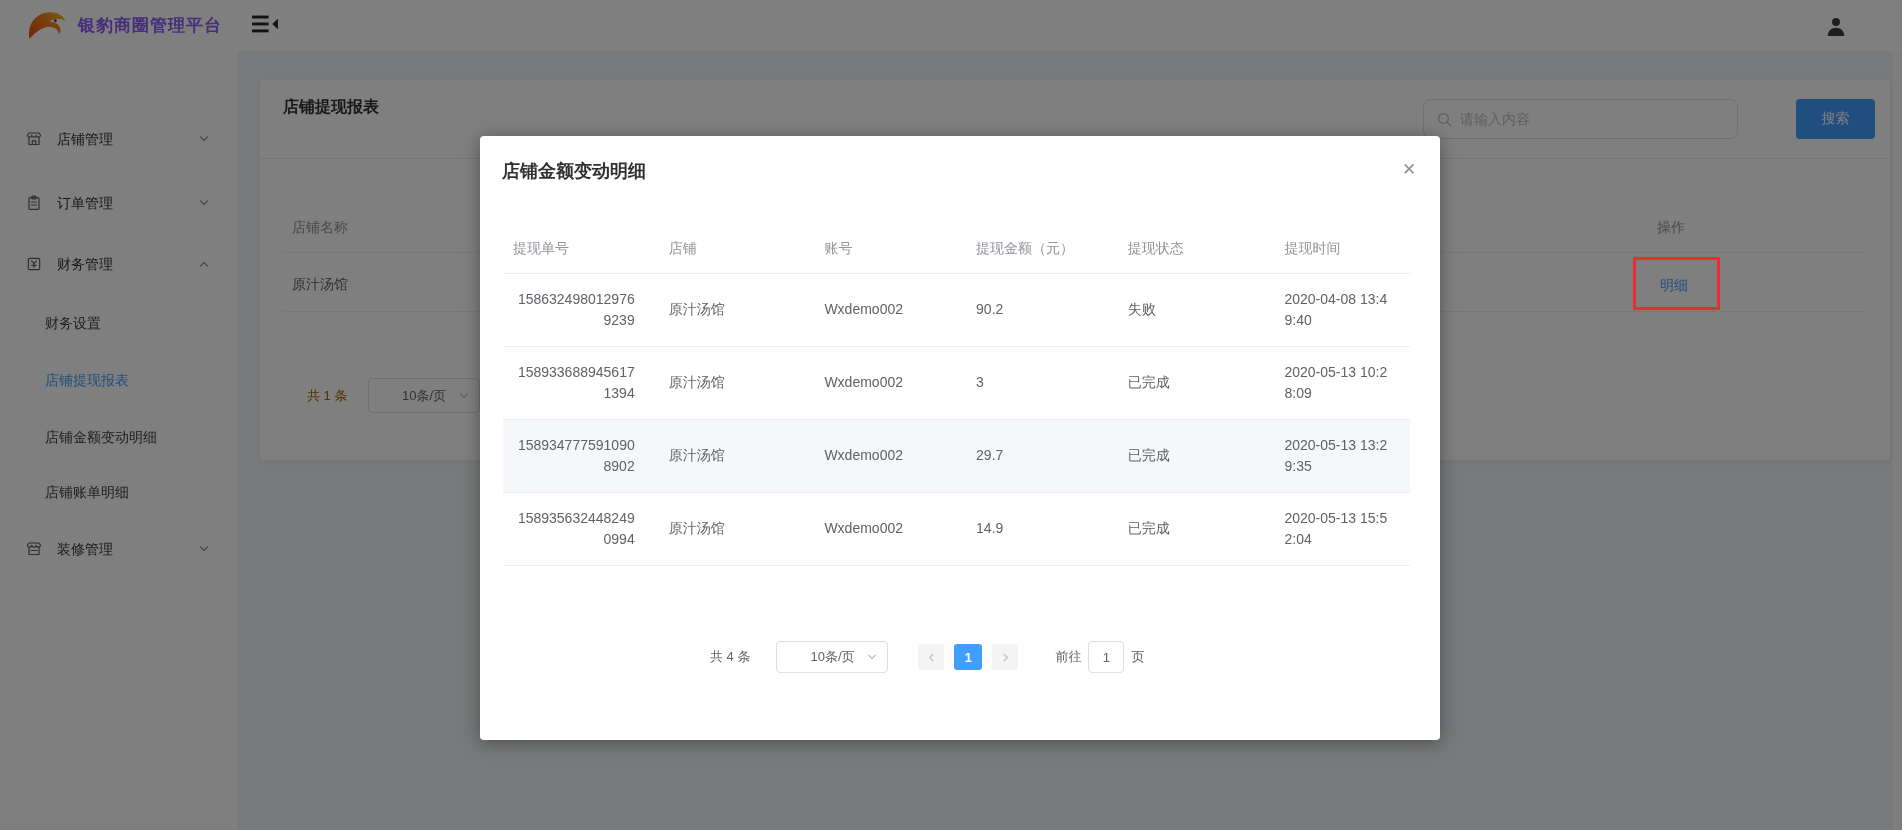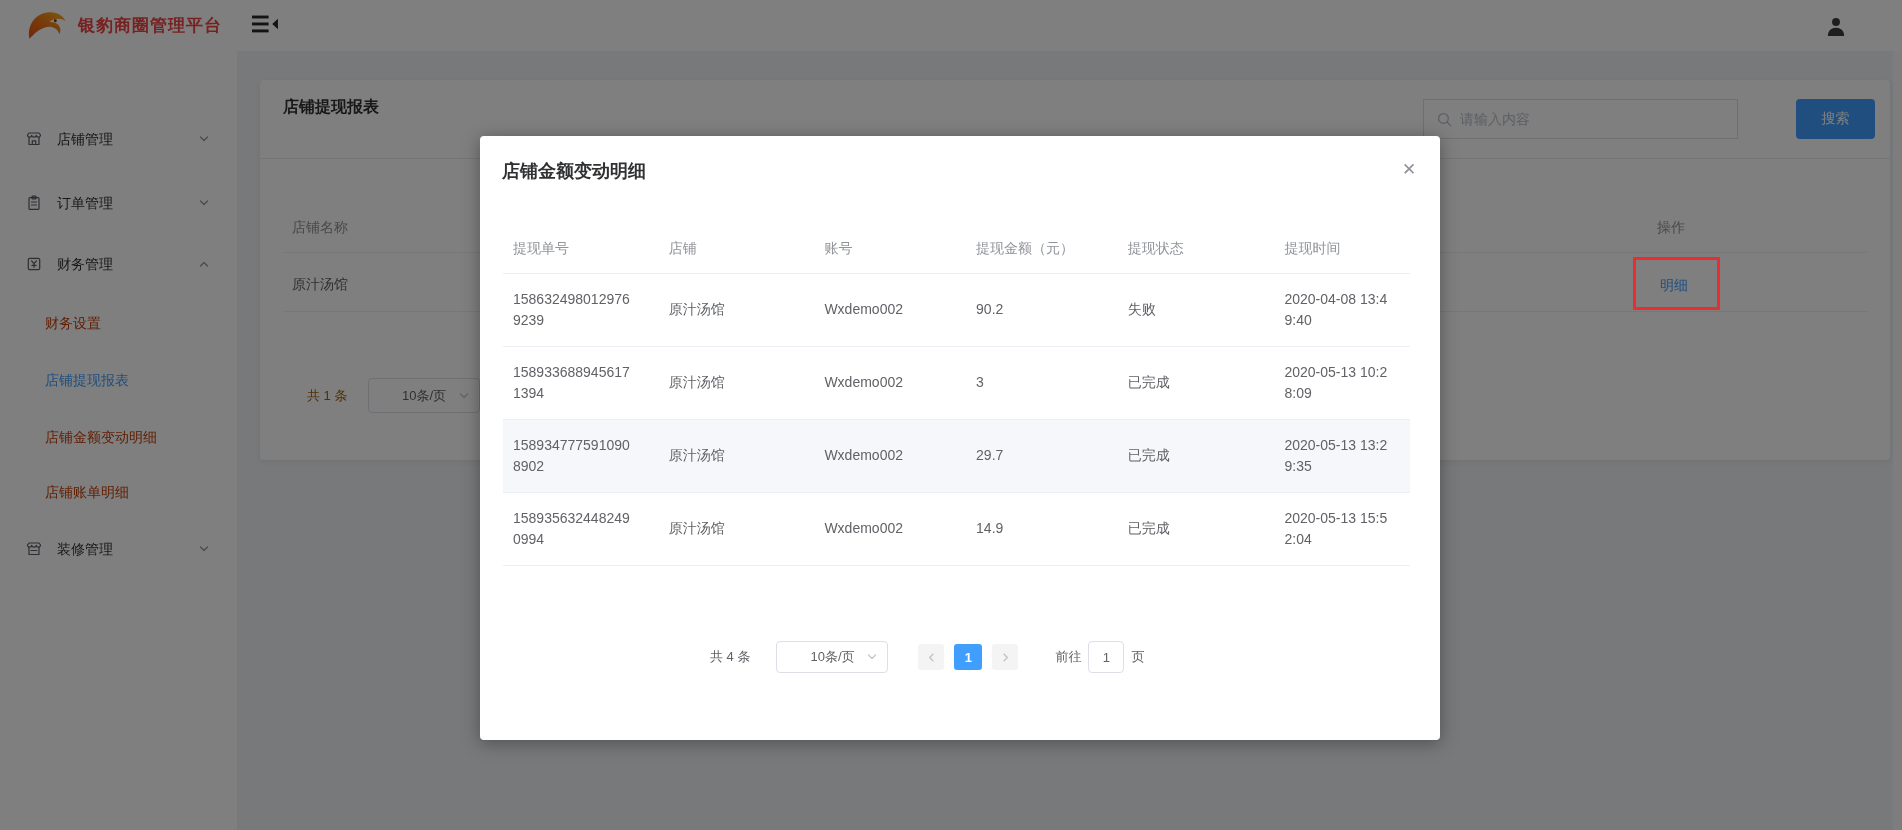--- a/index.html
+++ b/index.html
@@ -5,43 +5,43 @@
   * { margin:0; padding:0; box-sizing:border-box; }
   html,body { background:#555; }
   .app {
     position:relative; width:1902px; height:830px; overflow:hidden;
     background:#f0f2f5; font-family:"Liberation Sans","DejaVu Sans",sans-serif;
     color:#303133;
   }
   
   .topbar { position:absolute; left:0; top:0; width:1902px; height:51px; background:#fff; z-index:2; }
   .brand-logo { position:absolute; left:26px; top:7px; width:42px; height:37px; }
-  .brand-name { position:absolute; left:78px; top:0; line-height:51px; font-size:17px; font-weight:bold; color:#ef4444; letter-spacing:1px; }
+  .brand-name { position:absolute; left:78px; top:0; line-height:51px; font-size:17px; font-weight:bold; color:#8b5cf6; letter-spacing:1px; }
   .fold-btn { position:absolute; left:252px; top:14px; width:27px; height:23px; cursor:pointer; background:none; border:none; }
   .user-btn { position:absolute; left:1824px; top:15px; width:24px; height:24px; cursor:pointer; background:none; border:none; }
   
   .sidebar { position:absolute; left:0; top:51px; width:237px; height:779px; background:#fff; z-index:2;text-align:right; }
   .menu-item { position:absolute; left:0; width:237px; height:40px; line-height:40px; font-size:14px; color:#303133; cursor:pointer; }
   .menu-item .mi-icon { position:absolute; left:26px; top:12px; width:16px; height:16px; color:#5a5e66; }
   .menu-item .mi-label { position:absolute; left:57px; }
   .menu-item .mi-arrow { position:absolute; left:198px; top:14px; width:12px; height:12px; color:#909399; }
   .mi-arrow.up { transform:rotate(180deg); }
-  .submenu-item { position:absolute; left:0; width:237px; height:40px; line-height:40px; font-size:14px; color:#c2410c; cursor:pointer; }
+  .submenu-item { position:absolute; left:0; width:237px; height:40px; line-height:40px; font-size:14px; color:#404040; cursor:pointer; }
   .submenu-item .smi-label { position:absolute; left:45px; }
   .submenu-item.active { color:#409eff; }
   
   .card {
     position:absolute; left:260px; top:80px; width:1630px; height:380px;
     background:#fff; border-radius:4px; box-shadow:0 2px 6px rgba(0,0,0,.06); z-index:1;
   }
   .page-title { position:absolute; left:23px; top:17px; font-size:16px; color:#303133; }
   .card-divider { position:absolute; left:0; top:78px; width:1630px; height:1px; background:#e8eaee; }
   .search-box {
     position:absolute; left:1163px; top:19px; width:315px; height:40px;
-    border:1px solid #dcdfe6; border-radius:0; background:#fff;
+    border:1px solid #dcdfe6; border-radius:8px; background:#fff;
   }
   .search-box svg { position:absolute; left:12px; top:11px; width:17px; height:17px; }
   .search-box input {
     position:absolute; left:36px; top:0; width:270px; height:38px; border:none; outline:none;
     font-size:14px; color:#606266; font-family:inherit; background:transparent;
   }
   .search-box input::placeholder { color:#b8bdc6; }
   .search-btn {
     position:absolute; left:1536px; top:19px; width:79px; height:40px;
     background:#409eff; color:#fff; border:none; border-radius:4px; font-size:14px;
@@ -65,21 +65,21 @@
   
   .modal {
     position:absolute; left:480px; top:136px; width:960px; height:604px;
     background:#fff; border-radius:4px; box-shadow:0 3px 18px rgba(0,0,0,.35); z-index:50;
   }
   .modal-title { position:absolute; left:22px; top:23px; font-size:18px; color:#303133; }
   .modal-close { position:absolute; left:914px; top:18px; width:30px; height:30px; background:none; border:none; font-size:17px; color:#909399; cursor:pointer; font-family:inherit; }
   .m-table { position:absolute; left:23px; top:89px; width:907px; border-collapse:collapse; table-layout:fixed; font-size:14px; }
   .m-table th { height:48px; text-align:left; font-weight:normal; color:#909399; padding:0 10px; border-bottom:1px solid #ebeef5; }
   .m-table td { height:73px; color:#606266; padding:0 10px; border-bottom:1px solid #ebeef5; word-break:break-all; line-height:21px; vertical-align:middle; }
-  .m-table td.c-no { padding-right:24px; }
+  .m-table td.c-no { padding-right:24px;text-align:right; }
   .m-table td.c-time { padding-right:18px; }
   .m-table tr.tinted td { background:#f5f7fa; }
   
   .m-pg { position:absolute; left:230px; top:505px; height:32px; display:flex; align-items:center; font-size:13px; color:#606266; }
   .m-pg-total { margin-right:26px; }
   .m-pg-select {
     position:relative; width:112px; height:32px; border:1px solid #dcdfe6; border-radius:4px;
     display:flex; align-items:center; justify-content:center; cursor:pointer; background:#fff; margin-right:25px;
   }
   .m-pg-btn { width:26px; height:26px; margin:0 5px; border:none; border-radius:3px; background:#f4f4f5; color:#c0c4cc; cursor:pointer; display:flex; align-items:center; justify-content:center; }

